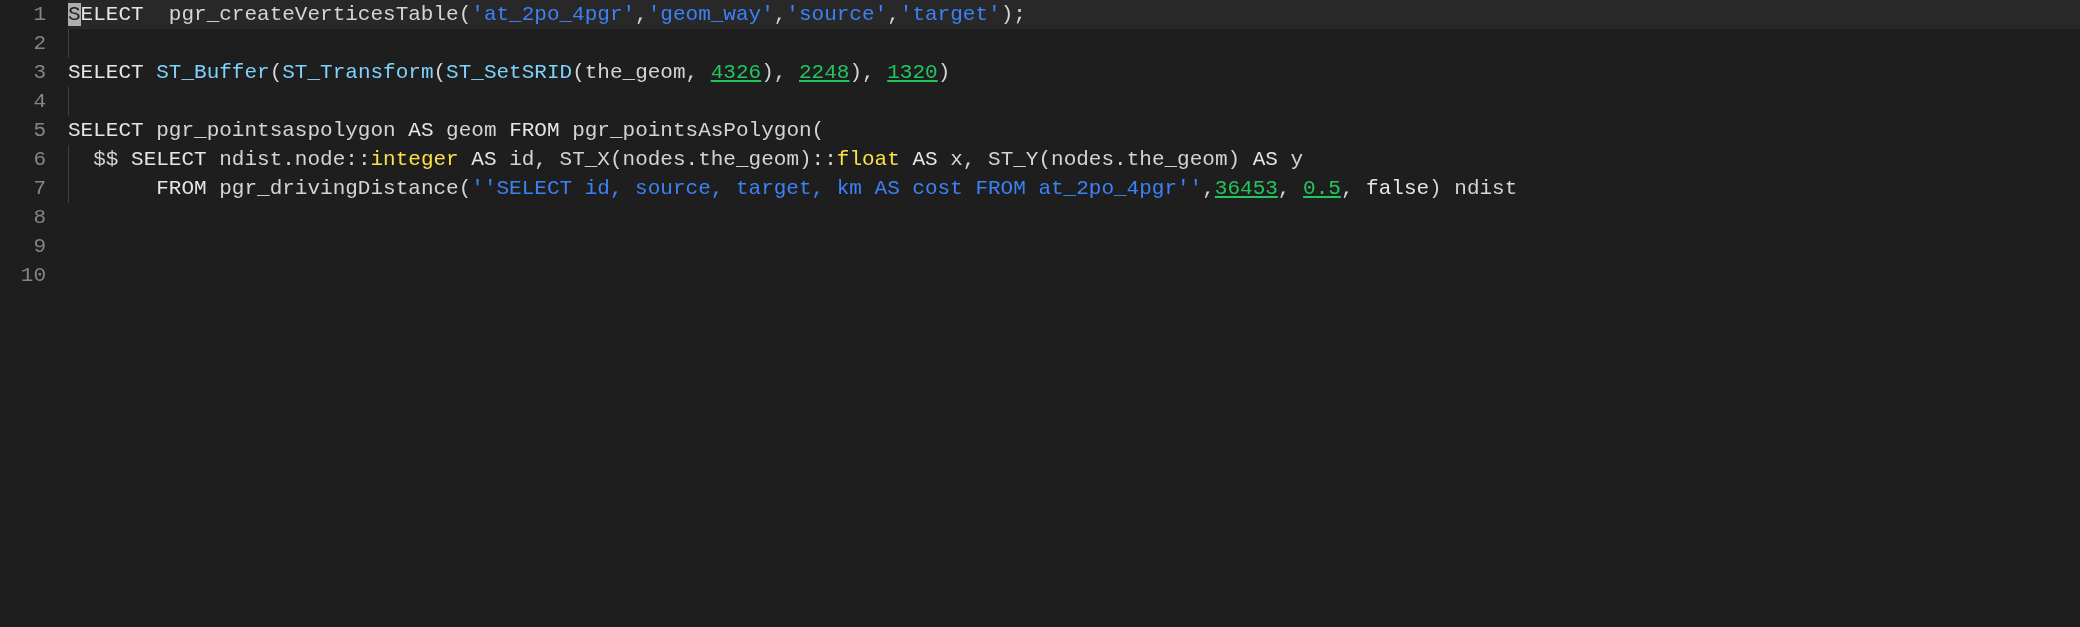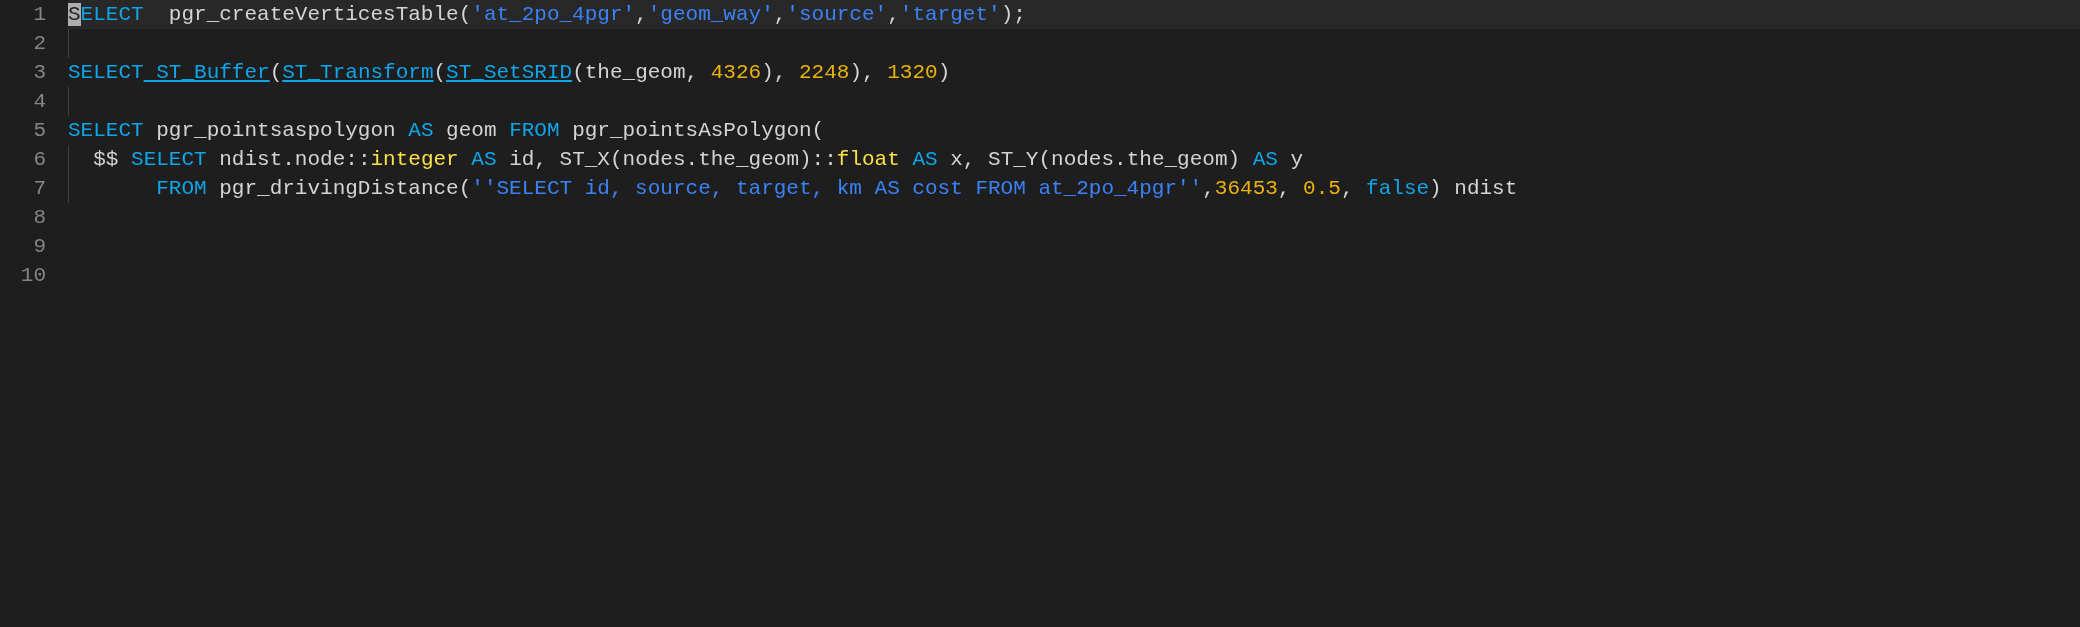--- a/index.html
+++ b/index.html
@@ -46,24 +46,24 @@
     left: 0;
     top: 0;
     width: 1px;
     height: 29px;
     background: #404040;
   }
   .cursor-sel {
     background: #aeafad;
     color: #1e1e1e;
   }
-  .kw { color: #0ea5e9; }
-  .fn { color: #0ea5e9; text-decoration: underline; }
+  .kw { color: #e5e5e5; }
+  .fn { color: #7dd3fc; }
   .str { color: #3b82f6; }
-  .num { color: #eab308; }
+  .num { color: #22c55e; text-decoration: underline; }
   .op { color: #d4d4d4; }
   .typ { color: #fde047; }
 </style>
 </head>
 <body>
 
 <div class="editor">
   <div class="gutter">
     <div class="gutter-line">1</div>
     <div class="gutter-line">2</div>

